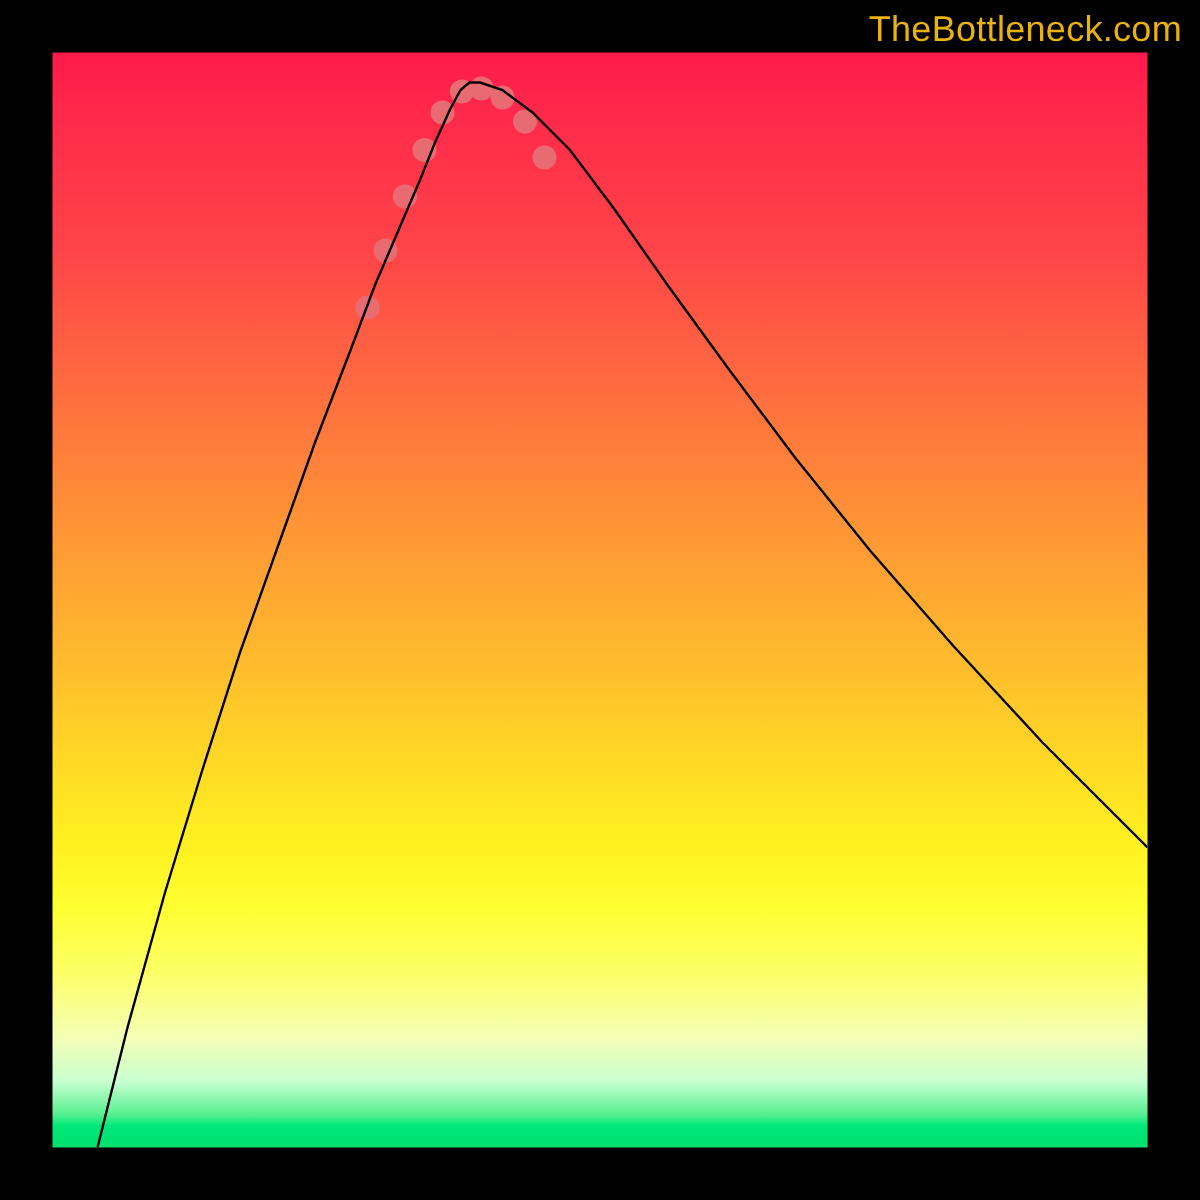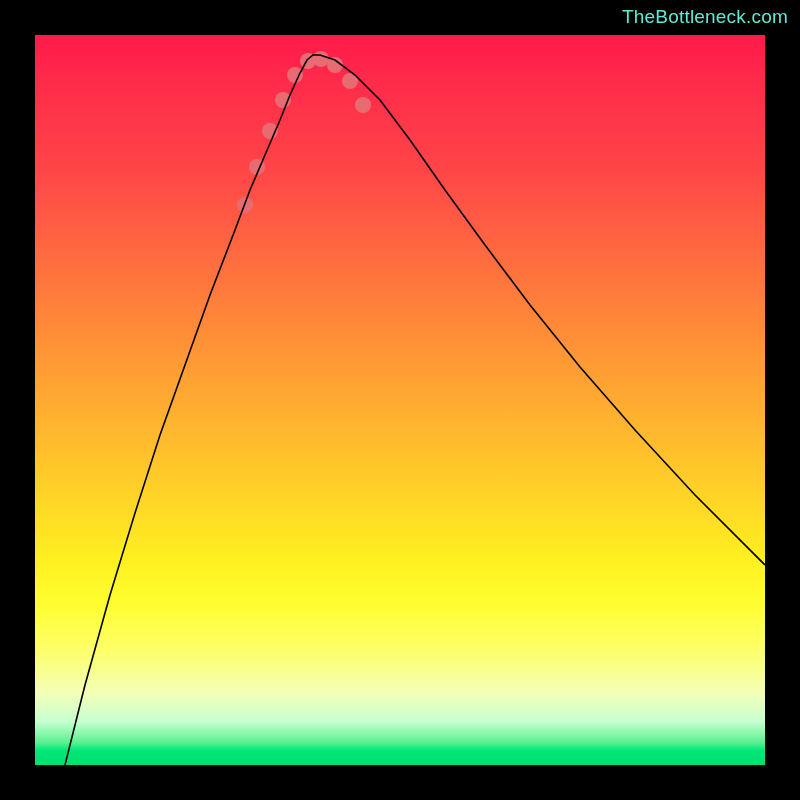--- a/index.html
+++ b/index.html
@@ -47,22 +47,22 @@
     position: absolute;
     left: 0;
     top: 0;
     width: 730px;
     height: 730px;
   }
   .watermark {
     position: absolute;
     top: 6px;
     right: 12px;
-    color: #5eead4;
-    font-size: 19px;
+    color: #eab308;
+    font-size: 24px;
     font-weight: 400;
     letter-spacing: 0.2px;
     user-select: none;
   }
 </style>
 </head>
 <body>
 
 <div class="frame">
   <div class="plot">

